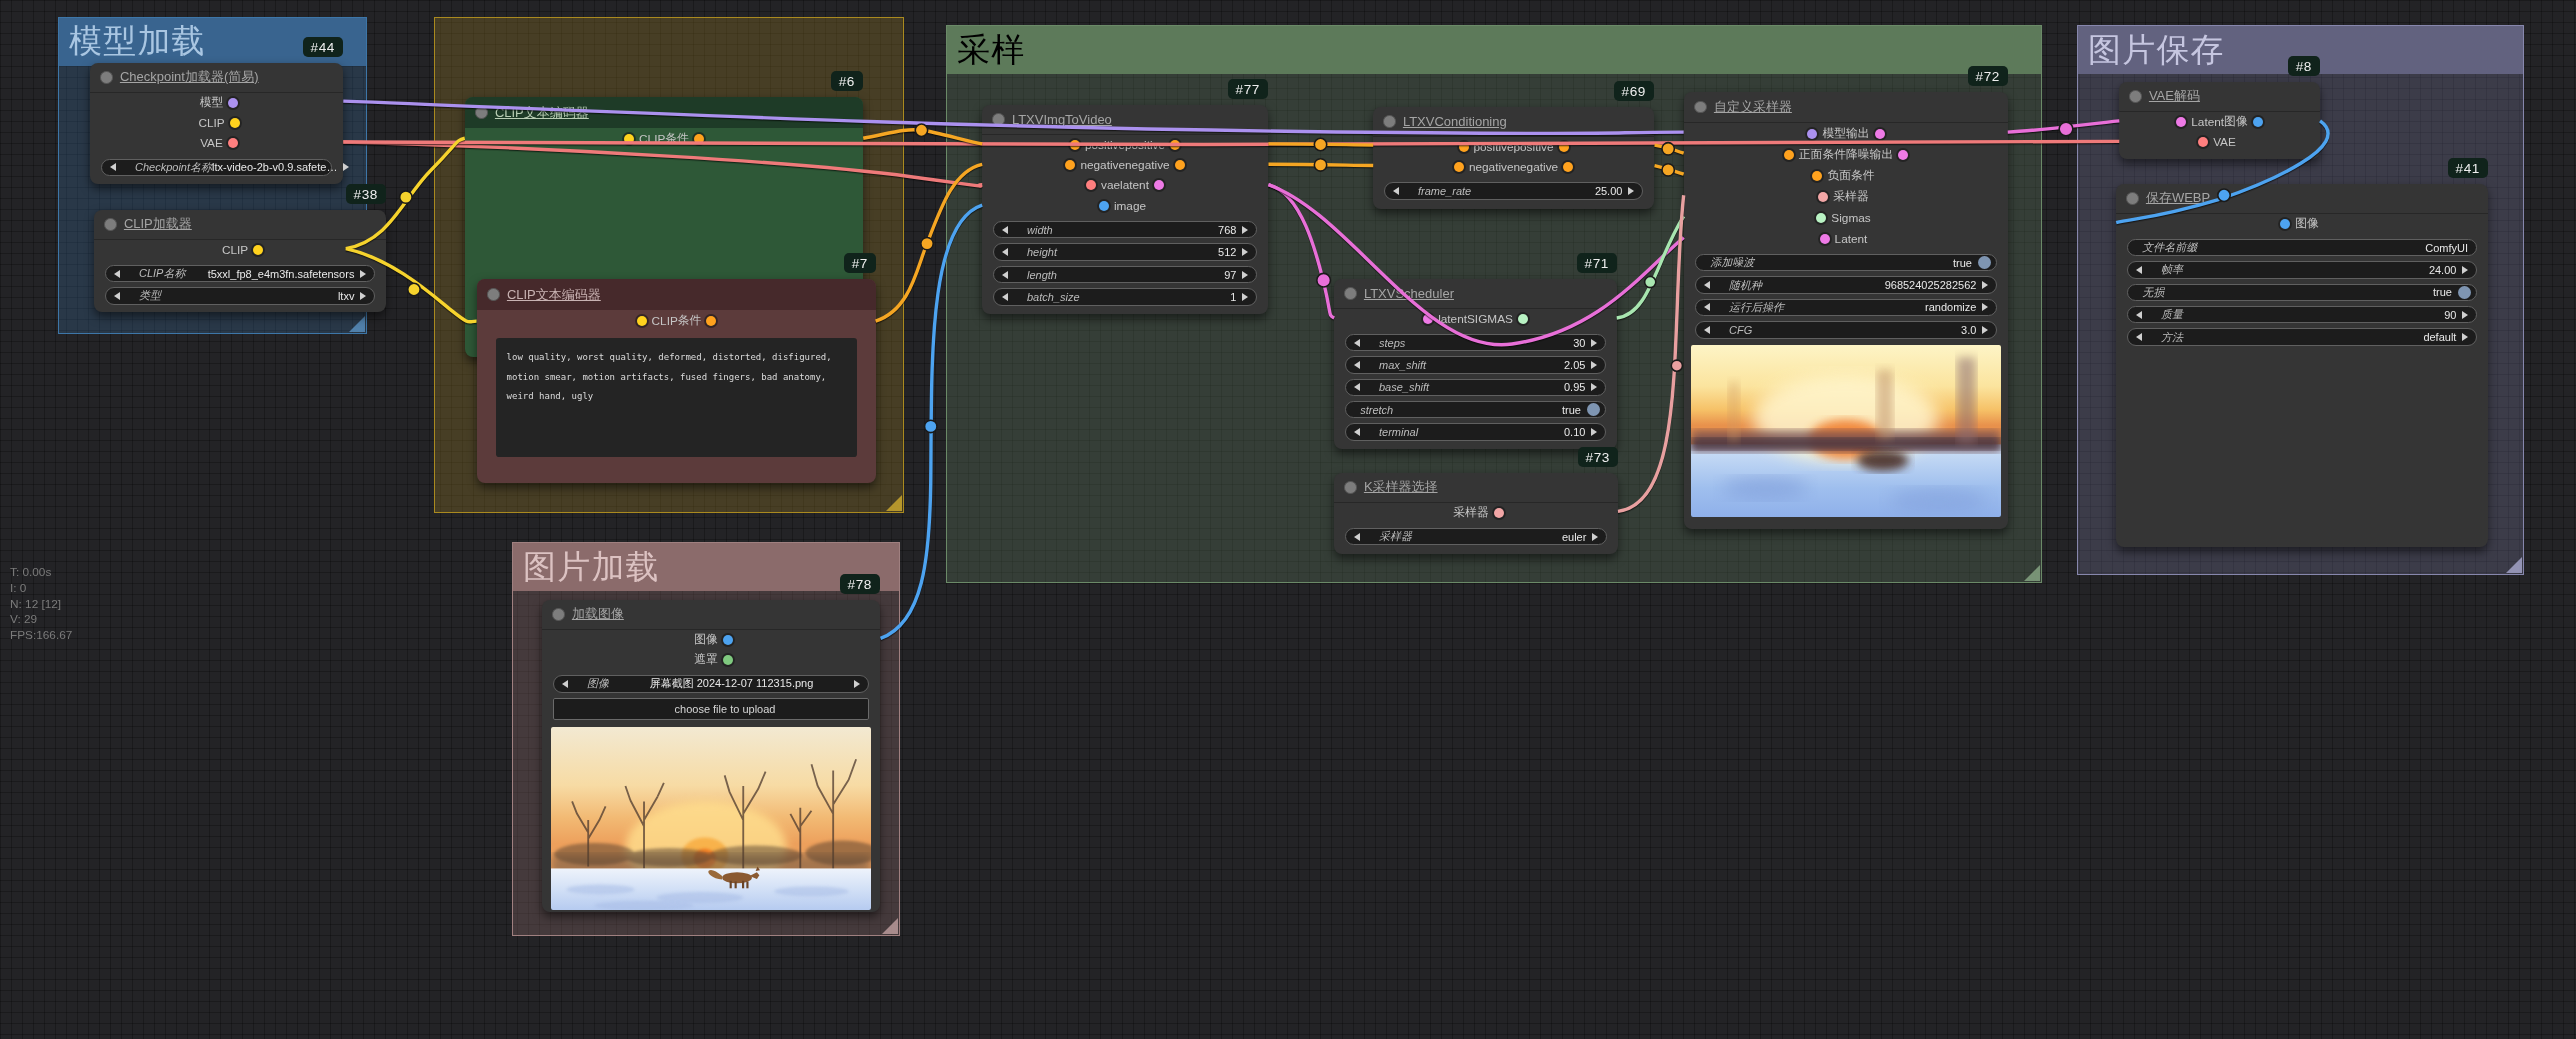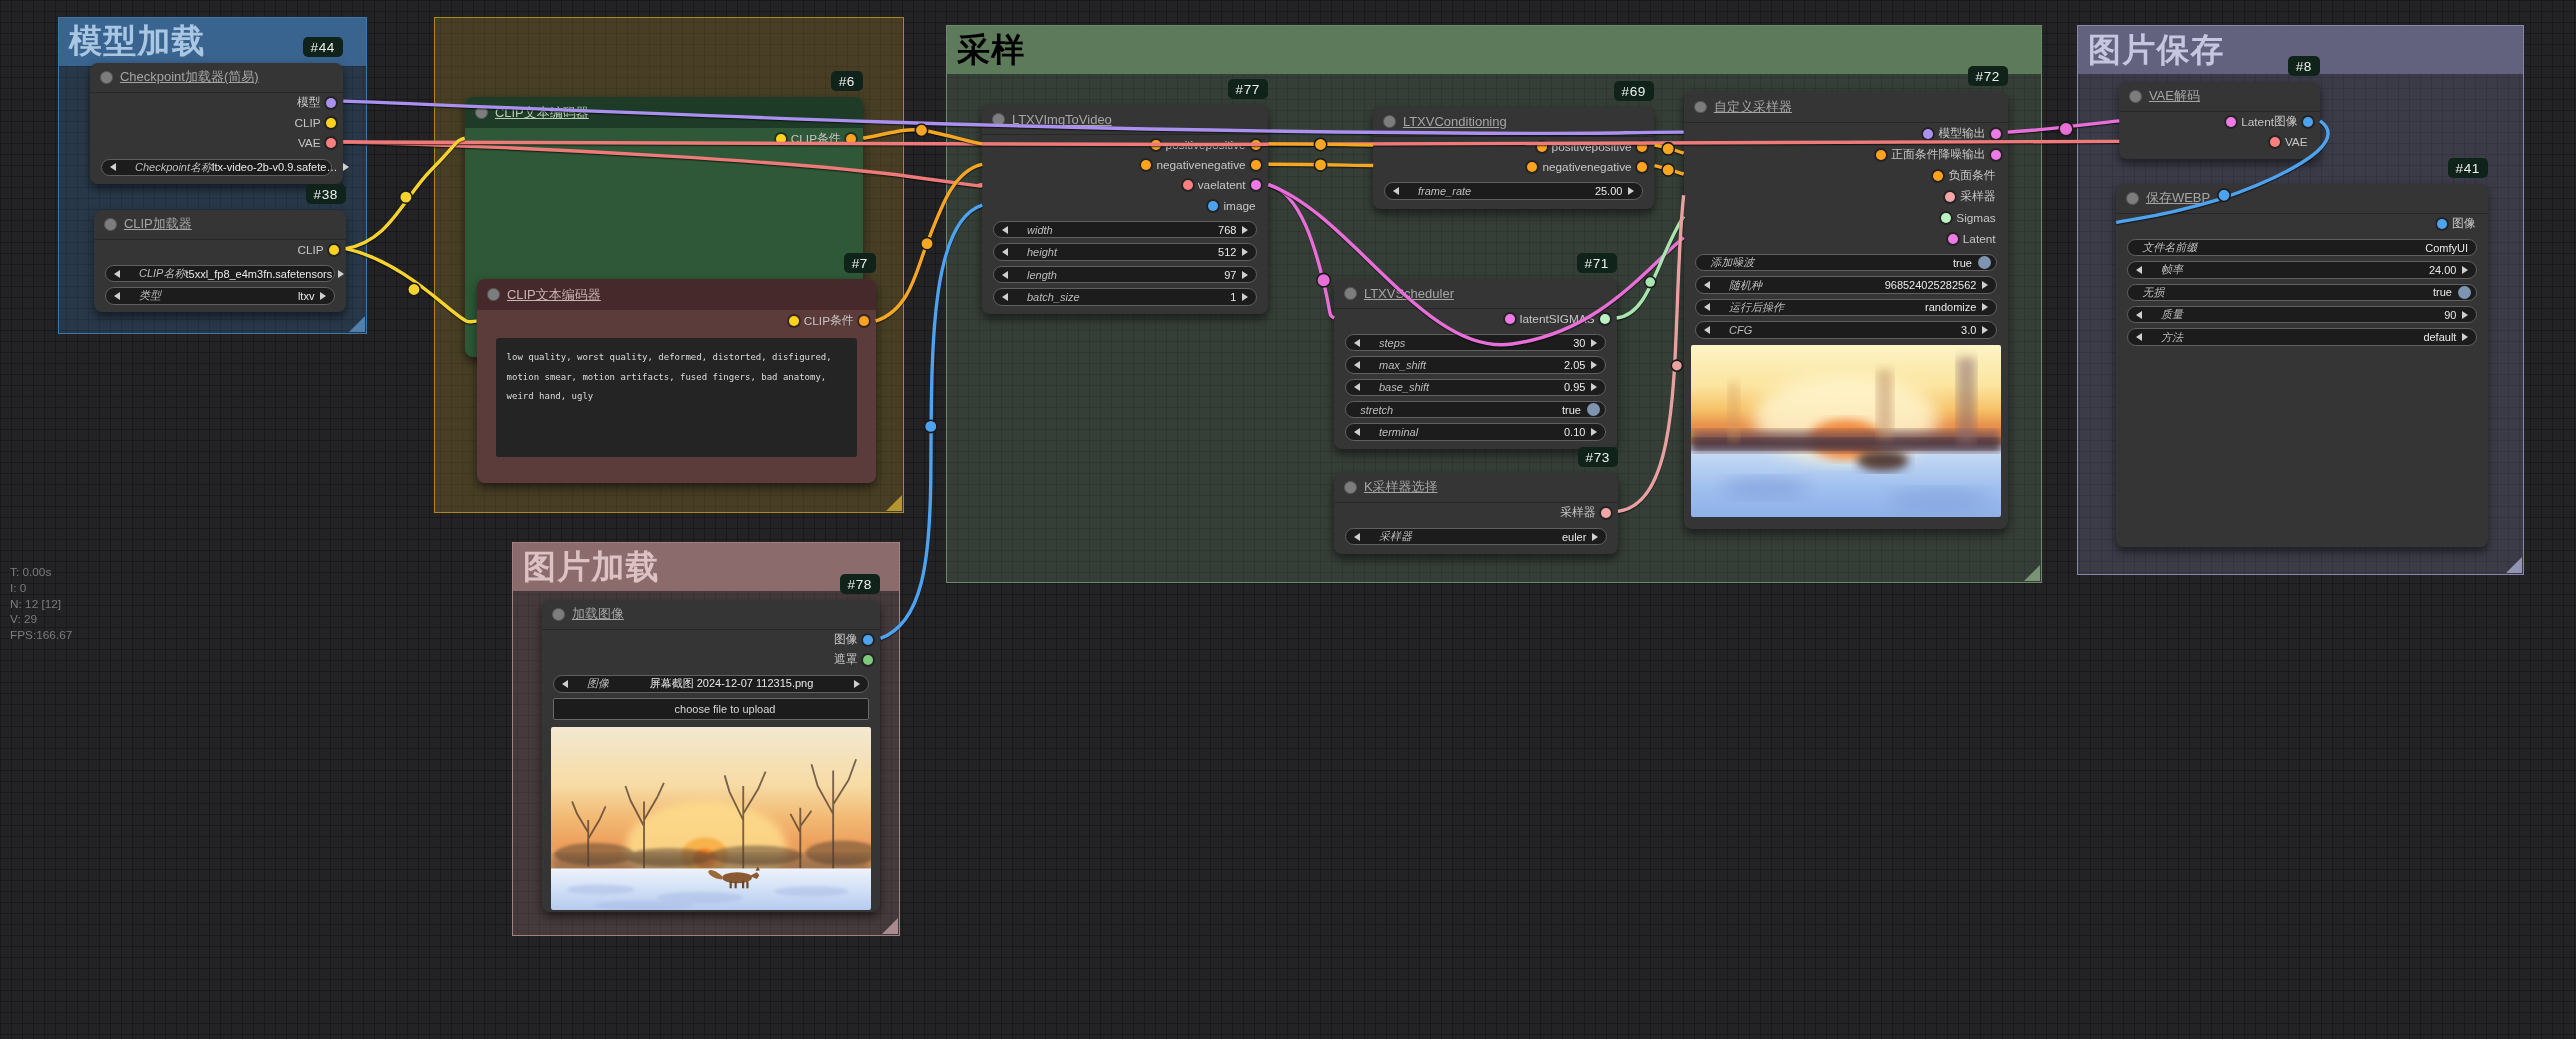--- a/index.html
+++ b/index.html
@@ -5,32 +5,32 @@
   html,body{margin:0;padding:0;background:#1d1d1f;}
   body{width:2576px;height:1040px;position:relative;overflow:hidden;
        font-family:"Liberation Sans",sans-serif;-webkit-font-smoothing:antialiased;}
   .canvas{position:absolute;inset:0;background-color:#232326;
     background-image:linear-gradient(rgba(0,0,0,.26) 0.6px,transparent 0.6px),
                      linear-gradient(90deg,rgba(0,0,0,.26) 0.6px,transparent 0.6px);
     background-size:11px 11px;}
   
   .group{position:absolute;border:1.2px solid;box-sizing:border-box;z-index:1;}
   .group .ghead{position:absolute;left:0;right:0;top:0;height:48px;display:flex;align-items:center;
-    padding-left:10px;font-size:33px;font-weight:700;letter-spacing:1.2px;}
+    padding-left:10px;font-size:33px;font-weight:400;letter-spacing:1.2px;}
   .group .gresize{position:absolute;right:1.2px;bottom:1.2px;width:0;height:0;
     border-left:16px solid transparent;border-bottom:16px solid;opacity:.8;}
   
   .node{position:absolute;background:#353535;border-radius:8px;box-sizing:border-box;z-index:2;
     box-shadow:0 4.3px 10px rgba(0,0,0,.5);color:#c2c2c2;}
   .ntitle{height:28.5px;display:flex;align-items:center;gap:7.4px;padding:0 10px;
     font-size:13px;color:#a5a5a5;border-bottom:0.6px solid rgba(0,0,0,.25);white-space:nowrap;text-decoration:underline;}
   .tdot{width:10.5px;height:10.5px;border-radius:50%;background:#7d7d7d;border:1.2px solid #565656;flex:0 0 auto;}
   .badge{position:absolute;top:-26px;right:0;background:#10231b;color:#efefef;font-size:13.6px;
     padding:2.5px 8px;border-radius:5px;letter-spacing:0.6px;}
-  .srow{position:relative;height:20.4px;display:flex;align-items:center;justify-content:flex-end;
+  .srow{position:relative;height:20.4px;display:flex;align-items:center;justify-content:center;
     padding:0 12.4px;font-size:11.8px;color:#c6c6c6;}
   .srow .sin,.srow .sout{display:flex;align-items:center;gap:6.2px;}
   .sdot{width:10px;height:10px;border-radius:50%;box-shadow:0 0 0 1.9px rgba(20,20,20,.55);flex:0 0 auto;}
   .din{position:absolute;left:-5px;}
   .dout{position:absolute;right:-5px;}
   .sin,.sout{position:relative;}
   .sin .lbl{margin-left:10px;}
   .sout .lbl{margin-right:10px;}
   
   .widget{height:17.4px;margin:5px 11px 0;background:#1c1c1c;border:0.9px solid #606060;border-radius:9.3px;
@@ -127,21 +127,21 @@
           <span class="arrl"></span>
           <span>Checkpoint名称</span>
         </span>
       <span class="wv">
           <span>ltx-video-2b-v0.9.safete…</span>
           <span class="arrr"></span>
         </span>
       </div>
   </div>
 
-  <div class="node" style="left:94px;top:210px;width:252px;height:102px;">
+  <div class="node" style="left:94px;top:210px;width:292px;height:102px;">
     <div class="badge">#38</div>
     <div class="ntitle">
         <span class="tdot"></span>
         <span>CLIP加载器</span>
       </div>
     <div class="srow">
         <span></span>
       <span class="sout">
           <span class="lbl">CLIP</span>
           <span class="sdot dout" style="background:#ffd21e;"></span>

